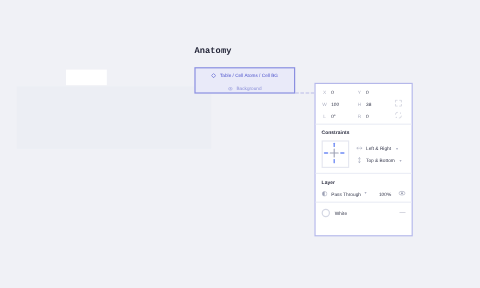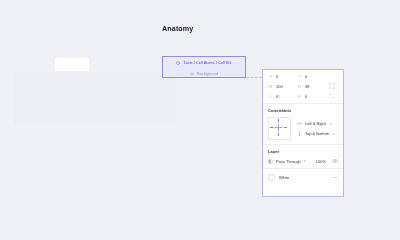--- a/index.html
+++ b/index.html
@@ -39,21 +39,22 @@
     top: 58px;
     width: 34px;
     height: 13px;
     background: #ffffff;
   }
 
   
   #anatomy-group {
     position: absolute;
     left: 162px;
-    top: 24px;
+    top: 39px;
+    font-family: Liberation Mono, monospace;
   }
   #anatomy-panel {
     position: absolute;
     left: 162px;
     top: 56px;
     width: 84px;
     height: 22px;
     border: 1px solid #8b8fe0;
     background: #e9eaf9;
     box-sizing: border-box;

